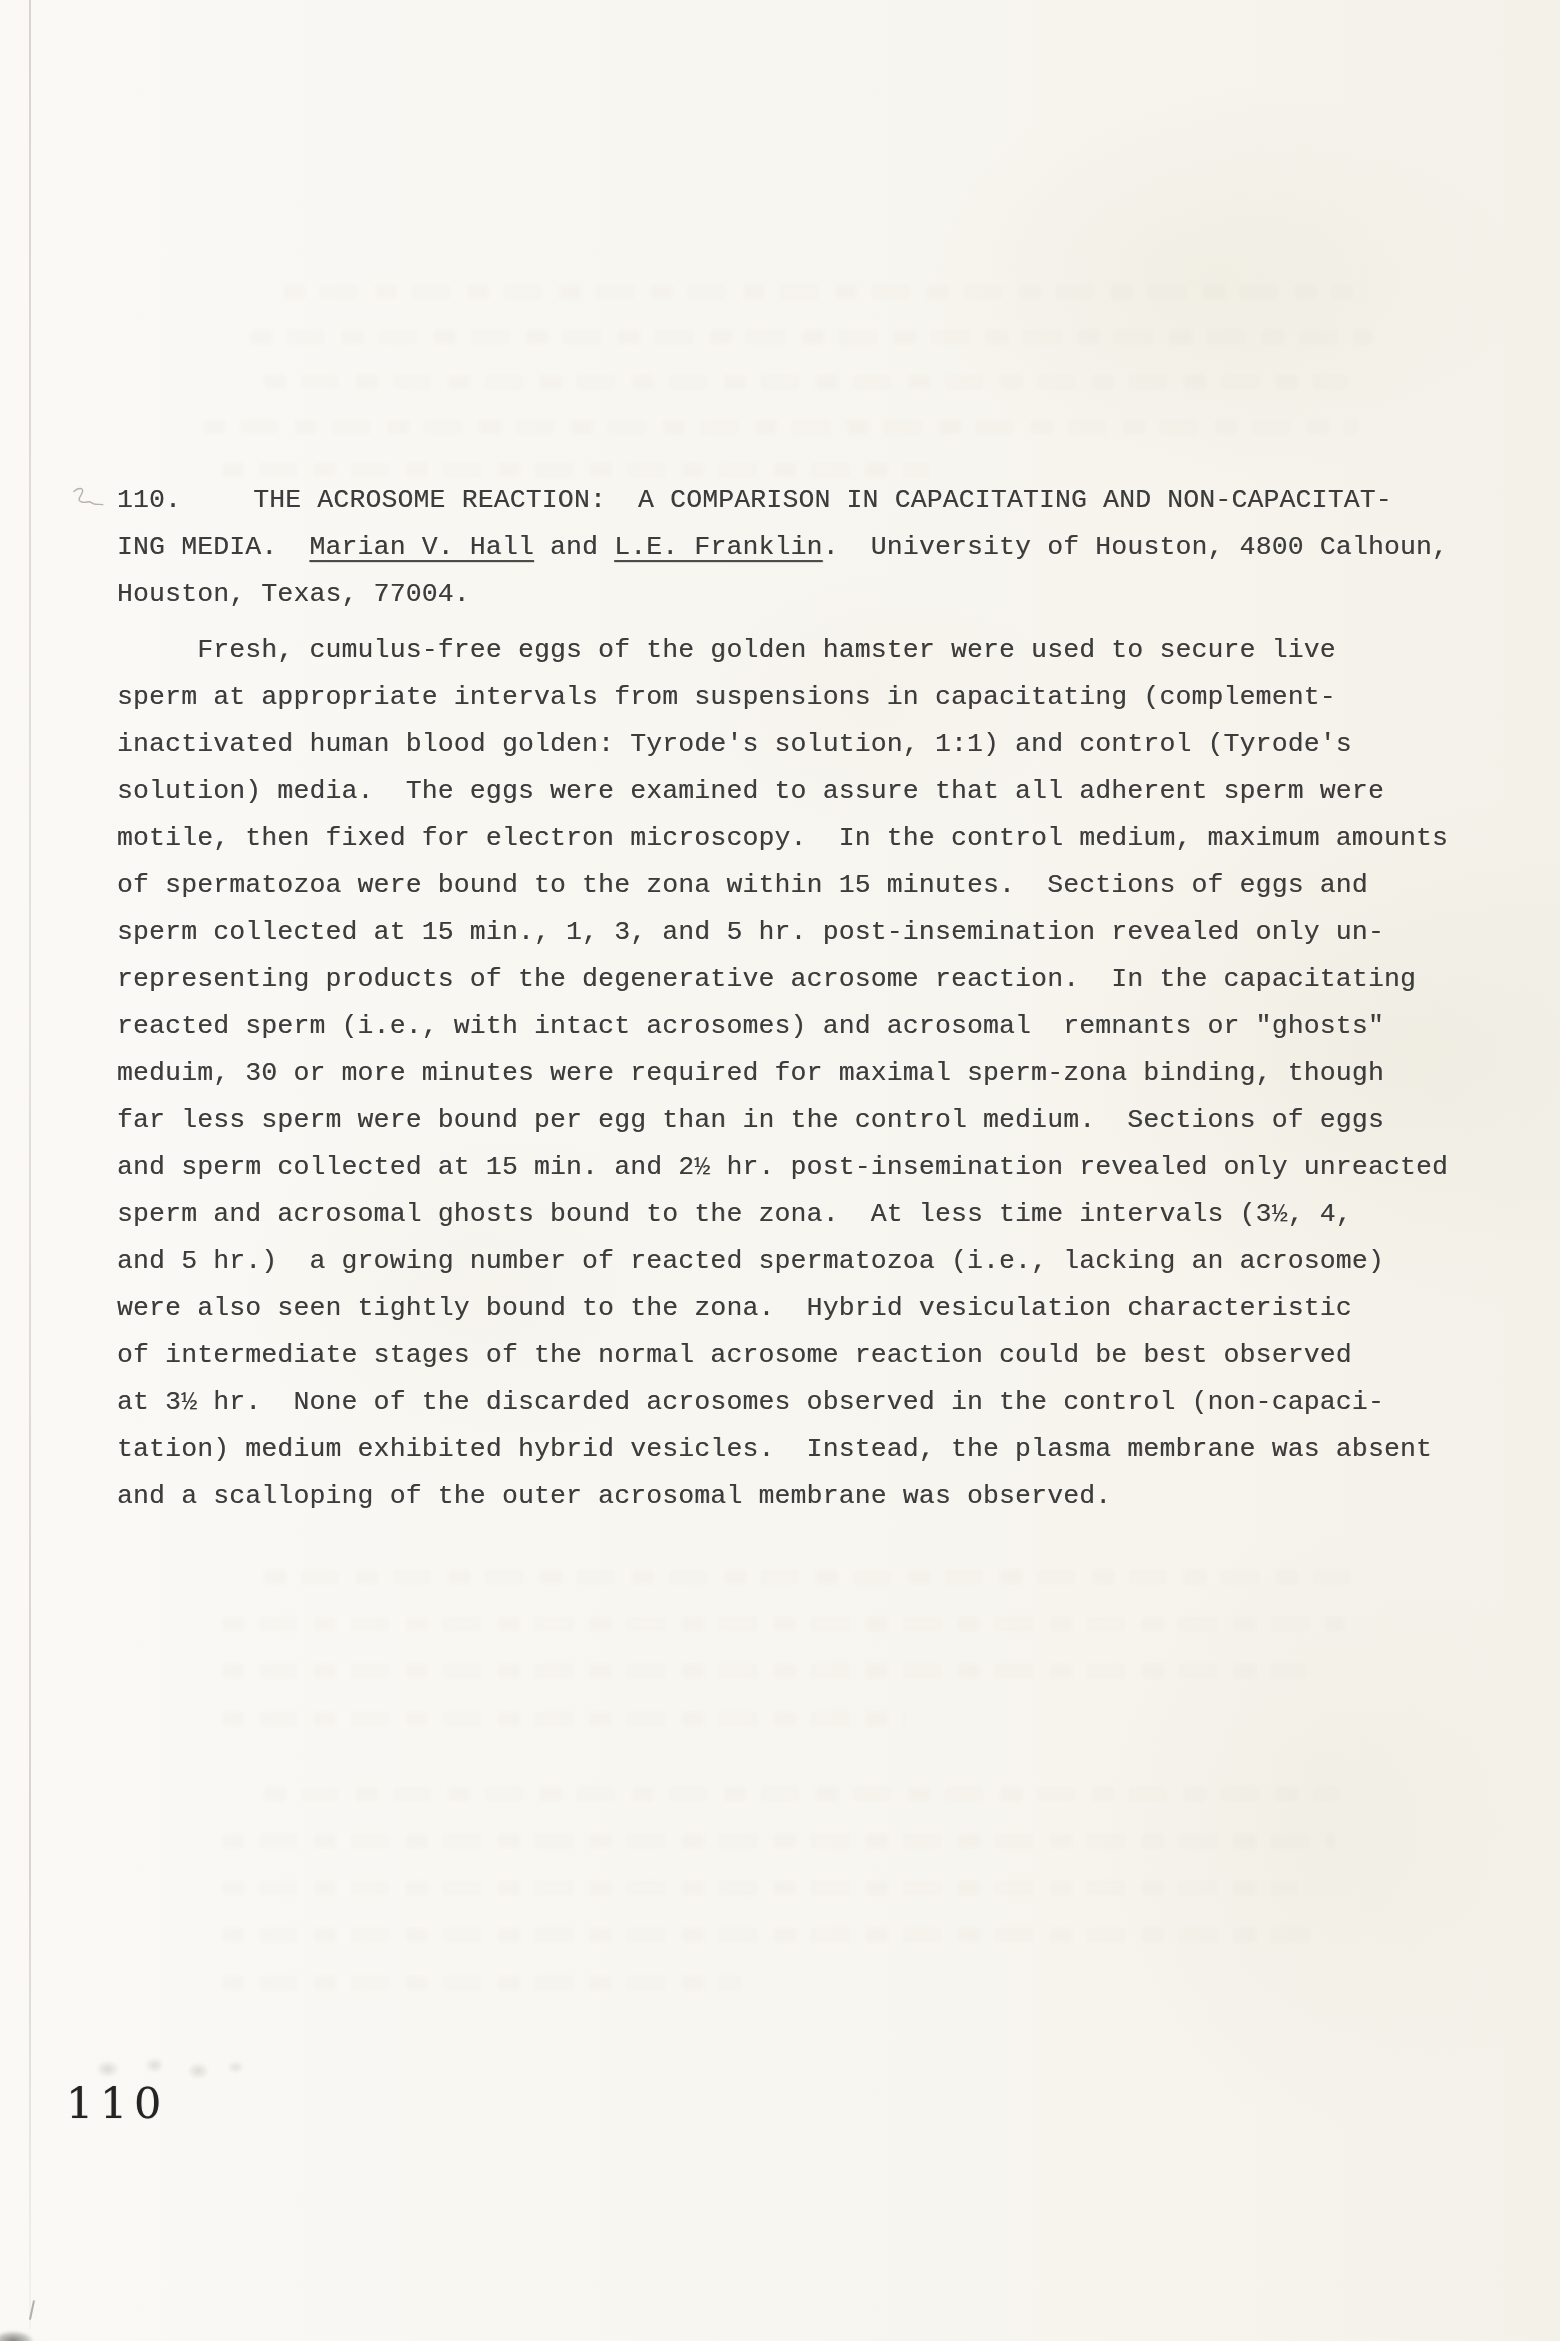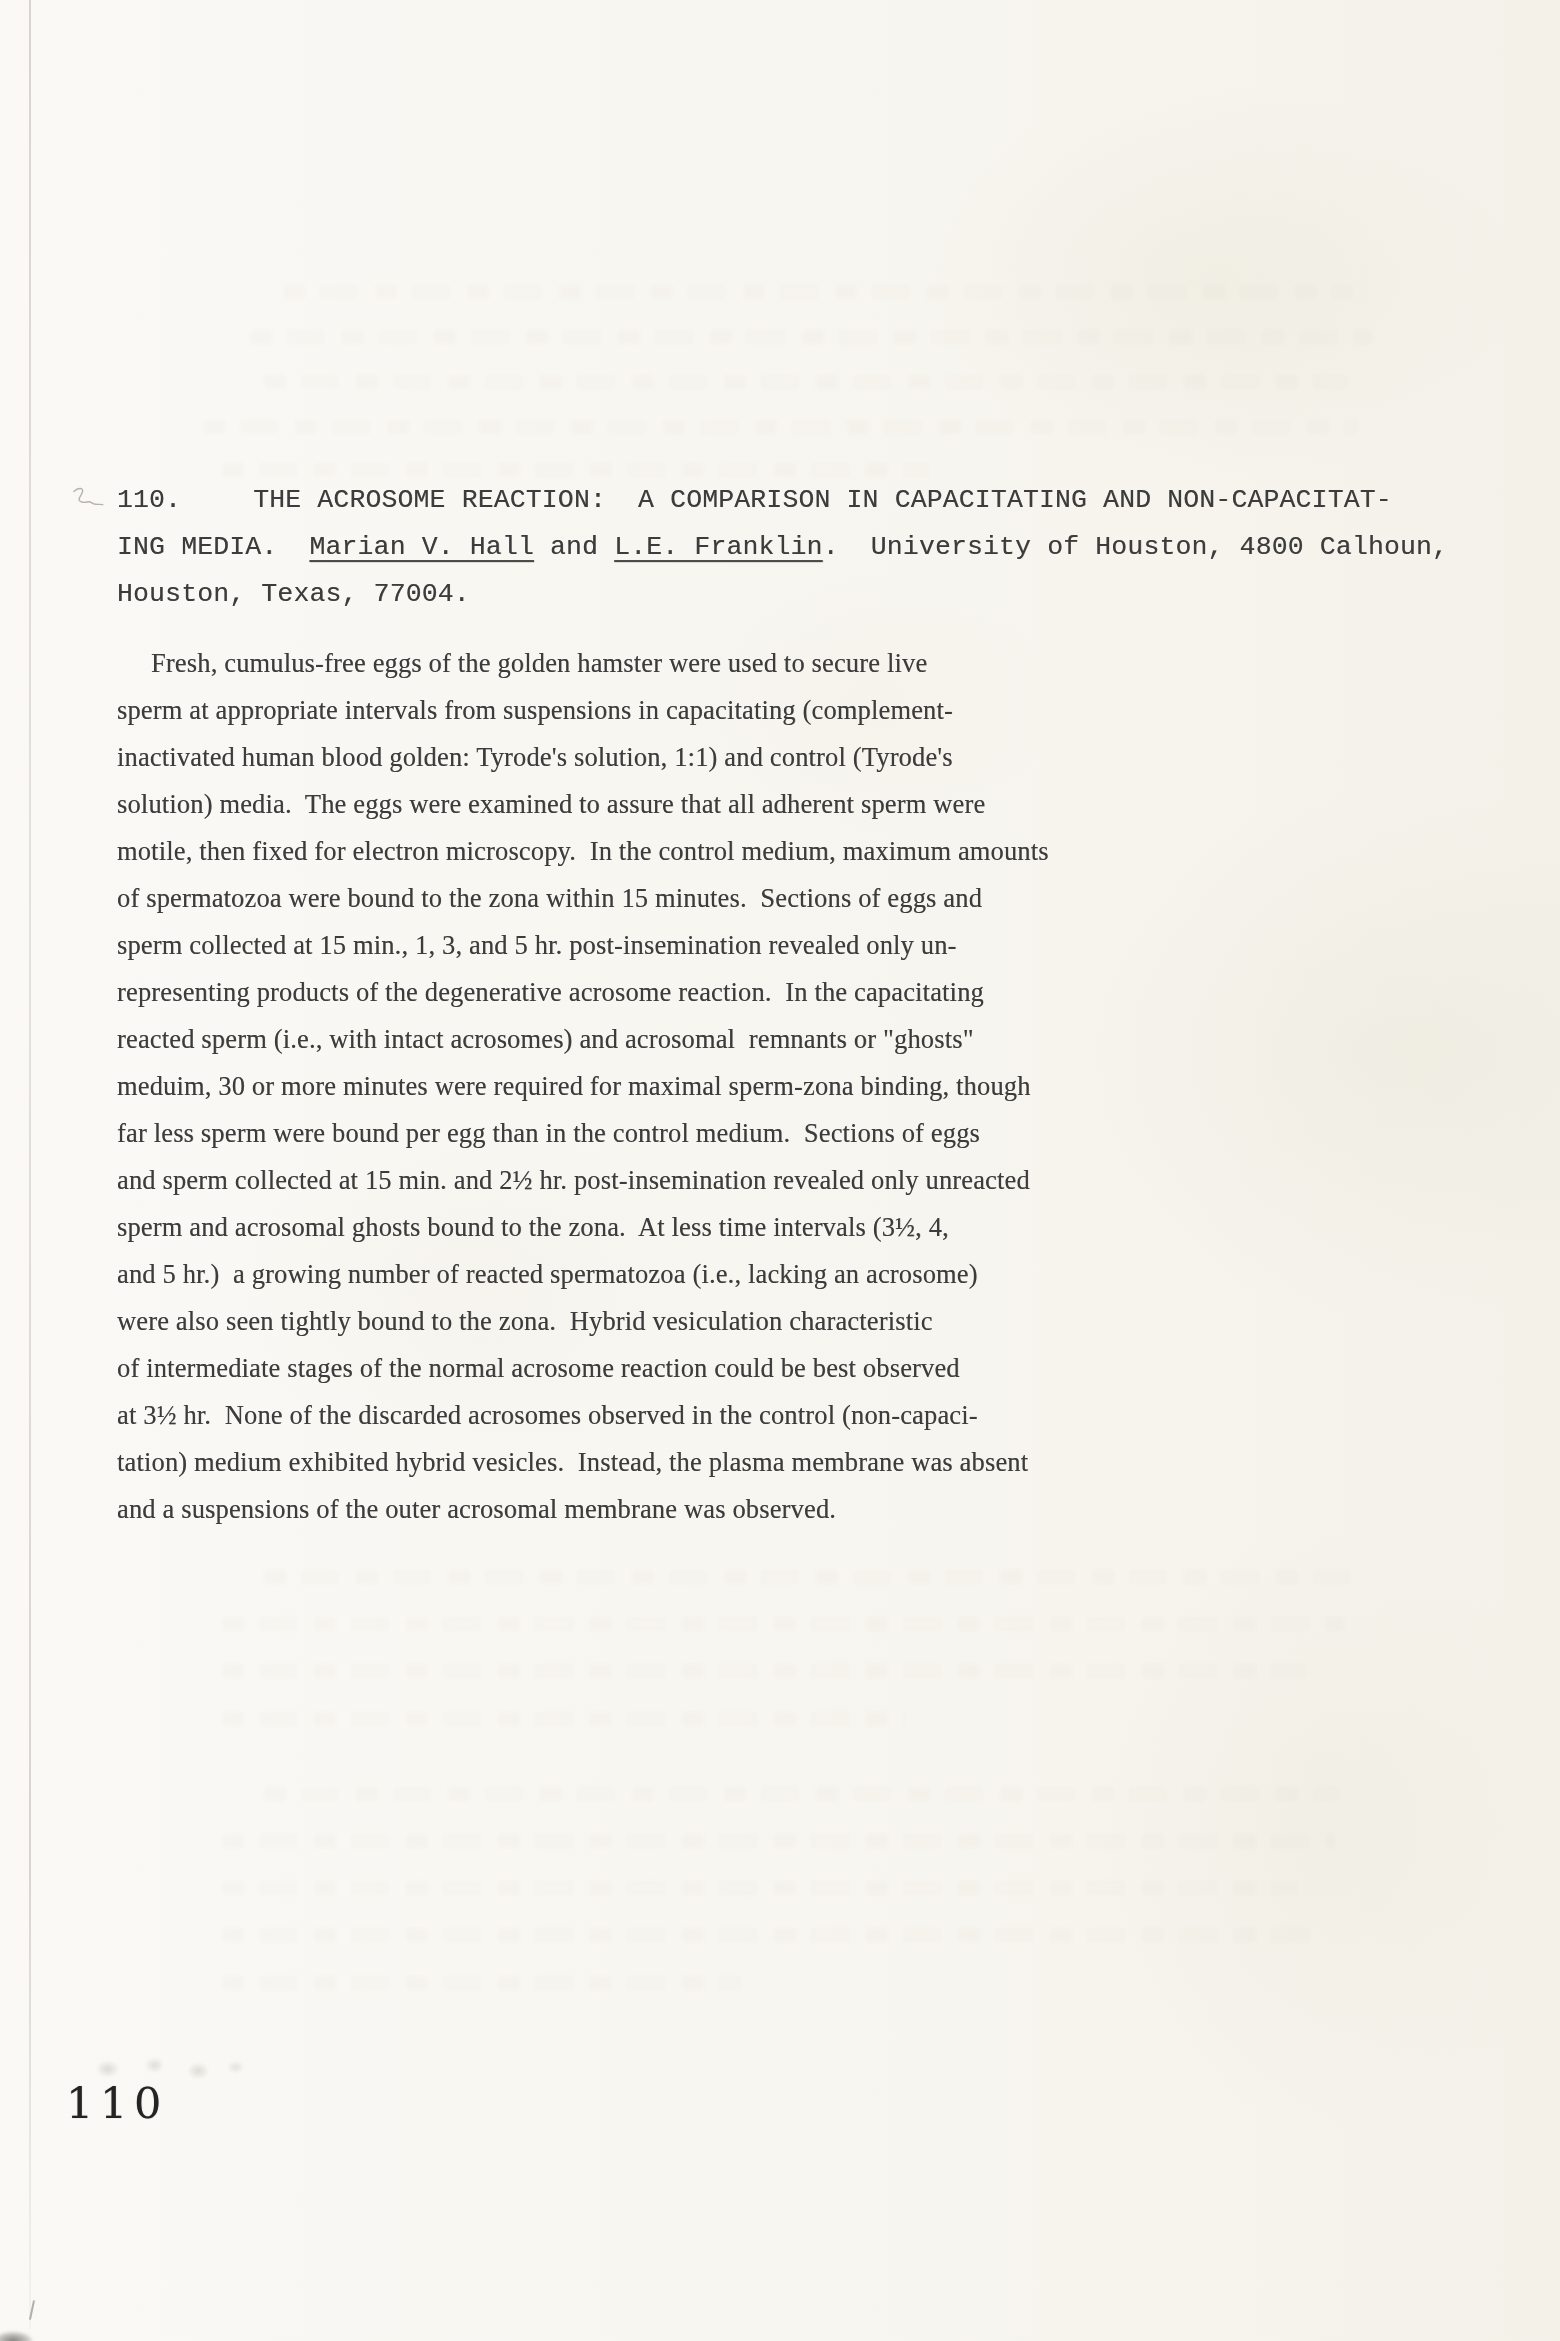--- a/index.html
+++ b/index.html
@@ -60,21 +60,21 @@
   }
   .tline { white-space: pre; height: 47px; }
   .abstract-number { display: inline-block; }
   .abstract-title  { display: inline-block; margin-left: 72px; }
   .uline {
     text-decoration: underline;
     text-decoration-thickness: 1.9px;
     text-underline-offset: 5.7px;
     text-decoration-color: rgba(60,60,60,0.85);
   }
-  .body-block { margin-top: 22px; font-family: Liberation Serif, serif; }
+  .body-block { margin-top: 9px; }
 
   
   .page-number {
     position: absolute;
     left: 66px; top: 2078px;
     font-family: "DejaVu Serif", "Liberation Serif", serif;
     font-weight: 400;
     font-size: 43px;
     letter-spacing: 6.6px;
     color: #242424;
@@ -168,21 +168,21 @@
     <div class="tline">reacted sperm (i.e., with intact acrosomes) and acrosomal  remnants or "ghosts"</div>
     <div class="tline">meduim, 30 or more minutes were required for maximal sperm-zona binding, though</div>
     <div class="tline">far less sperm were bound per egg than in the control medium.  Sections of eggs</div>
     <div class="tline">and sperm collected at 15 min. and 2½ hr. post-insemination revealed only unreacted</div>
     <div class="tline">sperm and acrosomal ghosts bound to the zona.  At less time intervals (3½, 4,</div>
     <div class="tline">and 5 hr.)  a growing number of reacted spermatozoa (i.e., lacking an acrosome)</div>
     <div class="tline">were also seen tightly bound to the zona.  Hybrid vesiculation characteristic</div>
     <div class="tline">of intermediate stages of the normal acrosome reaction could be best observed</div>
     <div class="tline">at 3½ hr.  None of the discarded acrosomes observed in the control (non-capaci-</div>
     <div class="tline">tation) medium exhibited hybrid vesicles.  Instead, the plasma membrane was absent</div>
-    <div class="tline">and a suspensions of the outer acrosomal membrane was observed.</div>
+    <div class="tline">and a scalloping of the outer acrosomal membrane was observed.</div>
   </div>
 </div>
 
 <div class="smudge-above-number"></div>
 <div class="pencil-tick"></div>
 <div class="page-number">110</div>
 <div class="corner-smudge"></div>
 
 
 </body></html>

